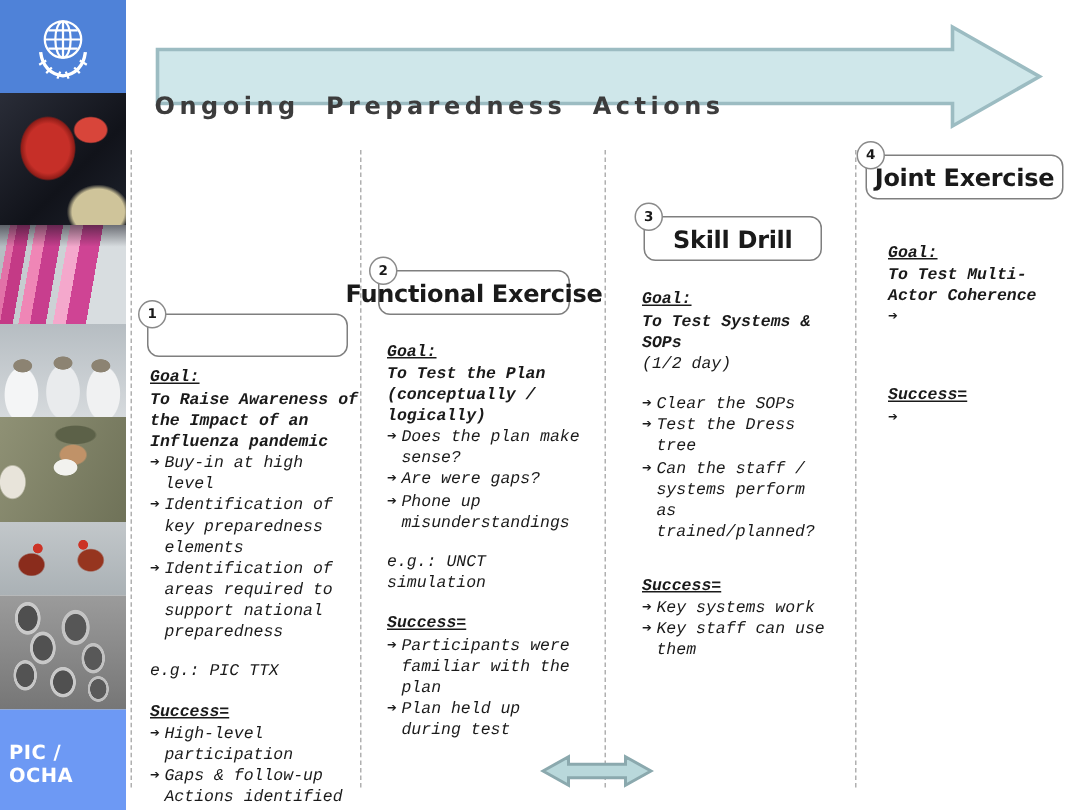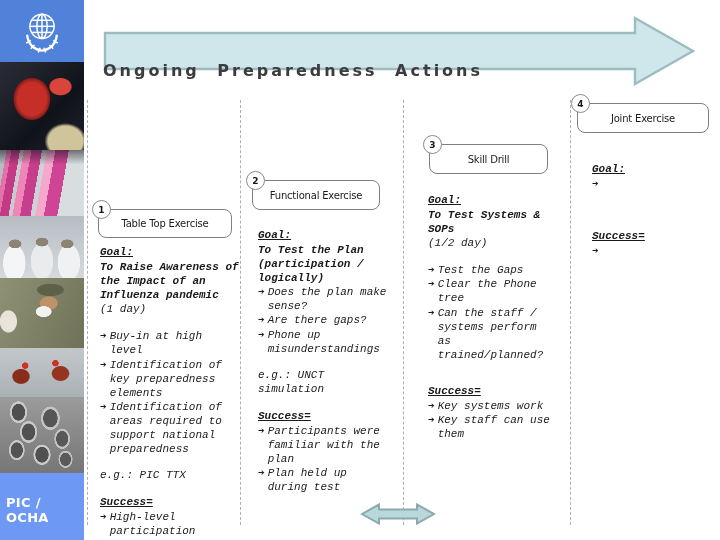--- a/index.html
+++ b/index.html
@@ -62,21 +62,21 @@
   .banner svg{position:absolute;left:0;top:0;}
   .banner-text{position:absolute;left:0;top:21px;width:532px;height:36px;line-height:36px;
     font-weight:bold;font-size:16px;letter-spacing:3px;word-spacing:9px;color:#3c3c3c;margin-top:20px;}
 
   
   .vline{position:absolute;top:100px;height:425px;width:0;border-left:1px dashed var(--dash);}
 
   
   .ex-box{position:absolute;background:#fff;border:1px solid var(--box-border);border-radius:8px;
     display:flex;align-items:center;justify-content:center;z-index:2;}
-  .ex-title{font-weight:normal;font-size:10px;letter-spacing:-.2px;white-space:nowrap;}
+  .ex-title{font-weight:bold;font-size:16px;letter-spacing:-.2px;white-space:nowrap;}
   .num-circle{position:absolute;left:-7px;top:-10px;width:17px;height:17px;border-radius:50%;
     background:#fff;border:1px solid #8a8a8a;font-size:9px;font-weight:bold;
     display:flex;align-items:center;justify-content:center;z-index:3;}
 
   
   .col{position:absolute;font-size:11px;line-height:1.28;font-style:italic;font-family:Liberation Mono, monospace;}
   .goal-label,.success-label{font-weight:bold;text-decoration:underline;margin-bottom:1px;}
   .goal-text{font-weight:bold;}
   .duration{margin-bottom:13px;}
   .bullet{display:flex;gap:3px;}
@@ -126,39 +126,37 @@
     <div class="banner-text">Ongoing Preparedness Actions</div>
   </div>
 
   <div class="vline" style="left:87px"></div>
   <div class="vline" style="left:240px"></div>
   <div class="vline" style="left:403px"></div>
   <div class="vline" style="left:570px"></div>
 
   <div class="ex-box" style="left:98px;top:209px;width:132px;height:27px">
     <div class="num-circle">1</div>
-    <span class="ex-title">Table Top Exercise</span>
   </div>
   <div class="ex-box" style="left:252px;top:180px;width:126px;height:28px">
     <div class="num-circle">2</div>
     <span class="ex-title">Functional Exercise</span>
   </div>
   <div class="ex-box" style="left:429px;top:144px;width:117px;height:28px">
     <div class="num-circle">3</div>
     <span class="ex-title">Skill Drill</span>
   </div>
   <div class="ex-box" style="left:577px;top:103px;width:130px;height:28px">
     <div class="num-circle">4</div>
     <span class="ex-title">Joint Exercise</span>
   </div>
 
   <div class="col" style="left:100px;top:245px;width:140px">
     <div class="goal-label">Goal:</div>
     <div class="goal-text">To Raise Awareness of the Impact of an Influenza pandemic</div>
-    <div class="duration">(1 day)</div>
     <div class="bullets">
       <div class="bullet">
           <span class="arr">➔</span>
           <span>Buy-in at high level</span>
         </div>
       <div class="bullet">
           <span class="arr">➔</span>
           <span>Identification of key preparedness elements</span>
         </div>
       <div class="bullet">
@@ -175,29 +173,29 @@
         </div>
       <div class="bullet">
           <span class="arr">➔</span>
           <span>Gaps &amp; follow-up Actions identified</span>
         </div>
     </div>
   </div>
 
   <div class="col" style="left:258px;top:228px;width:132px">
     <div class="goal-label">Goal:</div>
-    <div class="goal-text">To Test the Plan (participation / logically)</div>
+    <div class="goal-text">To Test the Plan (conceptually / logically)</div>
     <div class="bullets">
       <div class="bullet">
           <span class="arr">➔</span>
           <span>Does the plan make sense?</span>
         </div>
       <div class="bullet">
           <span class="arr">➔</span>
-          <span>Are there gaps?</span>
+          <span>Are were gaps?</span>
         </div>
       <div class="bullet">
           <span class="arr">➔</span>
           <span>Phone up misunderstandings</span>
         </div>
     </div>
     <div class="example">e.g.: UNCT simulation</div>
     <div class="success-block">
       <div class="success-label">Success=</div>
       <div class="bullet">
@@ -211,25 +209,25 @@
     </div>
   </div>
 
   <div class="col" style="left:428px;top:193px;width:128px">
     <div class="goal-label">Goal:</div>
     <div class="goal-text">To Test Systems &amp; SOPs</div>
     <div class="duration">(1/2 day)</div>
     <div class="bullets">
       <div class="bullet">
           <span class="arr">➔</span>
-          <span>Test the Gaps</span>
-        </div>
-      <div class="bullet">
-          <span class="arr">➔</span>
-          <span>Clear the Phone tree</span>
+          <span>Clear the SOPs</span>
+        </div>
+      <div class="bullet">
+          <span class="arr">➔</span>
+          <span>Test the Dress tree</span>
         </div>
       <div class="bullet">
           <span class="arr">➔</span>
           <span>Can the staff / systems perform as trained/planned?</span>
         </div>
     </div>
     <div class="success-block gap-lg">
       <div class="success-label">Success=</div>
       <div class="bullet">
           <span class="arr">➔</span>
@@ -237,20 +235,21 @@
         </div>
       <div class="bullet">
           <span class="arr">➔</span>
           <span>Key staff can use them</span>
         </div>
     </div>
   </div>
 
   <div class="col" style="left:592px;top:162px;width:120px">
     <div class="goal-label">Goal:</div>
+    <div class="goal-text">To Test Multi-Actor Coherence</div>
     <div class="bullets">
       <div class="bullet">
           <span class="arr">➔</span>
         </div>
     </div>
     <div class="success-block gap-xl">
       <div class="success-label">Success=</div>
       <div class="bullet">
           <span class="arr">➔</span>
         </div>

